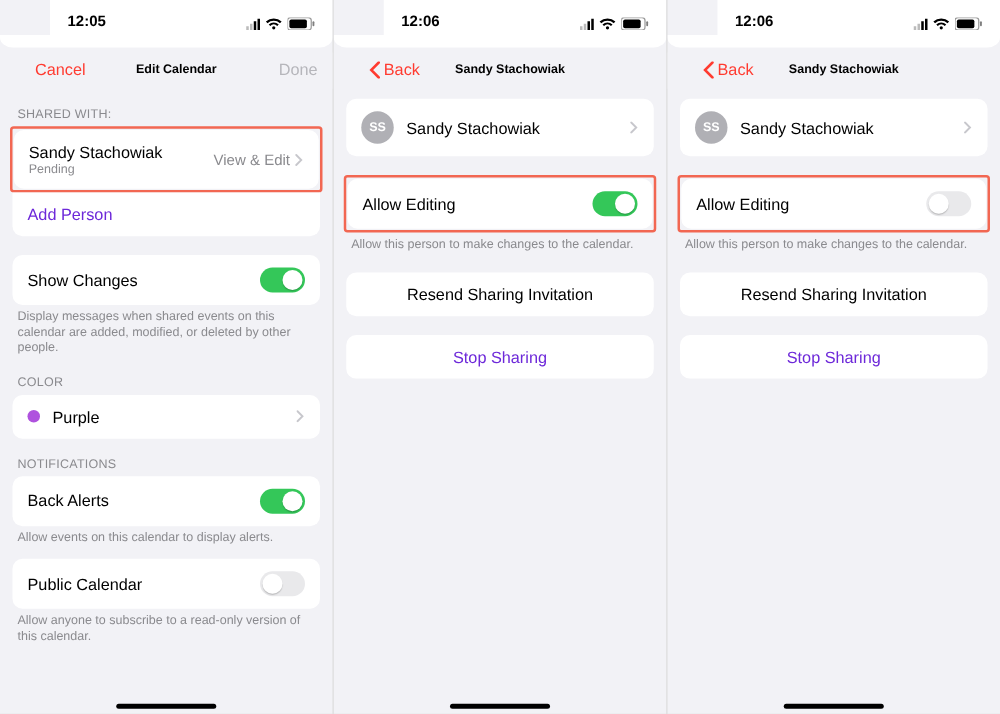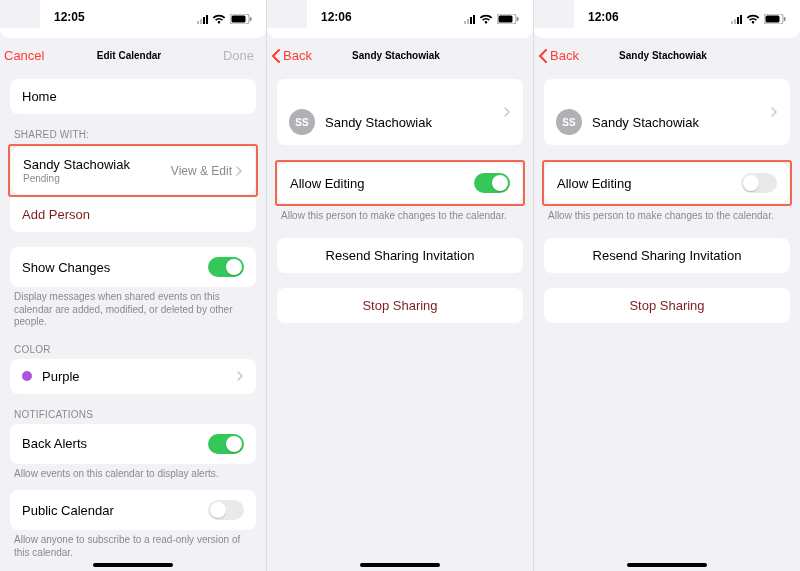--- a/index.html
+++ b/index.html
@@ -48,21 +48,21 @@
     border-bottom-left-radius: 10px 8px;
     border-bottom-right-radius: 10px 8px;
     margin-bottom: 4px;
   }
   
   .nav {
     background: #f2f2f6;
     display:flex;
     align-items:center;
     justify-content:flex-start;
-    padding: 6px 12px 8px 4px;
+    padding: 6px 12px 8px 28px;
   }
   .nav-left, .nav-right { min-width: 52px; font-size: 13px; }
   .nav-left { color:#ff3b30; display:flex; align-items:center; gap:2px;}
   .nav-right { color:#b6b6bb; text-align:right;}
   .nav-title { font-size: 10px; font-weight:600; color:#000; flex:1; text-align:center;}
   .chev-left { width:10px; height:14px; }
   .content { padding: 0 10px; overflow:hidden;}
   .group { margin-top: 15px;}
   .group-first { margin-top: 8px;}
   .group-header {
@@ -80,21 +80,21 @@
   }
   .cell-row {
     display:flex;
     align-items:center;
     justify-content:space-between;
     padding:10px 12px;
   }
   .sub { font-size:10px; color:#8a8a8e; margin-top:1px;}
   .detail { color:#8a8a8e; font-size:12px; display:flex; align-items:center; gap:4px;}
   .chev { width:7px; height:10px;}
-  .link-red { color:#7f1d1d; }
+  .link-red { color:#6d28d9; }
   .footer {
     font-size:10px;
     color:#8a8a8e;
     padding:4px 4px 0 4px;
     line-height:1.25;
   }
   .highlight-box {
     border:2px solid #f26752;
     border-radius:3px;
     padding:1px;
@@ -115,21 +115,21 @@
     background:#fff; box-shadow:0 1px 1px rgba(0,0,0,.2);
     left:2px;
   }
   .toggle.on .knob { left:18px; }
   .avatar {
     width:26px; height:26px; border-radius:50%; background:#b0b0b5;
     color:#fff; font-size:10px; font-weight:600;
     display:flex; align-items:center; justify-content:center;
     margin-right:10px;
   }
-  .person-row { display:flex; align-items:center; flex:1;margin-top:20px;}
+  .person-row { display:flex; align-items:center; flex:1;}
   .center-text { text-align:center; width:100%; }
   .home-indicator {
     position:absolute; bottom:4px; left:50%; transform:translateX(-50%);
     width:80px; height:4px; background:#000; border-radius:3px;
   }
 </style>
 </head>
 <body>
 
 <div class="phone">
@@ -159,27 +159,20 @@
   <div class="notch-sep"></div>
 
   <div class="nav">
     <div class="nav-left">Cancel</div>
     <div class="nav-title">Edit Calendar</div>
     <div class="nav-right">Done</div>
   </div>
 
   <div class="content">
 
-    <div class="group group-first">
-      <div class="cell">
-        <div class="cell-row">
-          <span>Home</span>
-        </div>
-      </div>
-    </div>
 
     <div class="group">
       <div class="group-header">SHARED WITH:</div>
       <div class="highlight-box">
         <div class="cell cell-stack">
           <div class="cell-row">
             <div>
               <div>Sandy Stachowiak</div>
               <div class="sub">Pending</div>
             </div>

